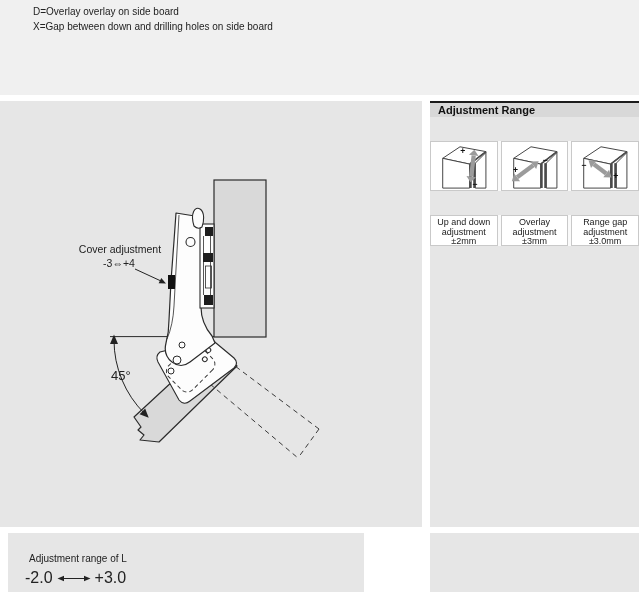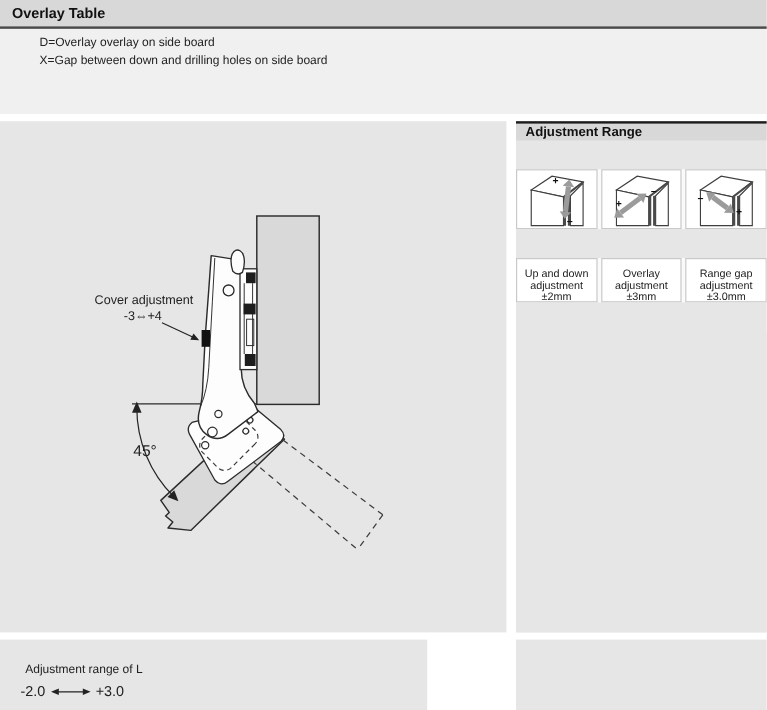--- a/index.html
+++ b/index.html
@@ -28,41 +28,38 @@
   .adj-header{
     height:14px;background:#d8d8d8;border-top:2px solid #1c1c1c;
     line-height:14px;padding-left:8px;font-size:11px;font-weight:bold;color:#111;
   }
   .icons-row,.labels-row{
     display:grid;grid-template-columns:1fr 1fr 1fr;gap:3px;background:#fafafa;
   }
   .icons-row .cell{height:48px;background:#fff;border:1px solid #c9c9c9;overflow:hidden;}
   .labels-row .cell{
     height:27px;background:#fff;border:1px solid #c9c9c9;
-    text-align:center;font-size:9px;line-height:9.5px;padding-top:8px;color:#222;
+    text-align:center;font-size:9px;line-height:9.5px;padding-top:2px;color:#222;
   }
   .right-rest{flex:1;background:#e6e6e6;}
 
   
-  .bottom-left{left:0;top:533px;width:356px;height:59px;background:#e6e6e6;}
+  .bottom-left{left:8px;top:533px;width:356px;height:59px;background:#e6e6e6;}
   .bottom-right{left:430px;top:533px;width:209px;height:59px;background:#e6e6e6;}
   .range-block{position:absolute;top:20px;}
   .range-label{font-size:10px;color:#222;margin-left:4px;}
-  .range-values{display:flex;align-items:center;margin-top:5px;font-size:12px;color:#222;}
+  .range-values{display:flex;align-items:center;margin-top:5px;font-size:16px;color:#222;}
   .range-values svg{margin:0 4px;}
 
   .dim-text{fill:#222;}
 </style>
 </head>
 <body>
 
 <div class="abs top-section">
-  <div class="overlay-header">
-    <span>Overlay Table</span>
-  </div>
   <div class="definitions">
     <div class="def">D=Overlay overlay on side board</div>
     <div class="def">X=Gap between down and drilling holes on side board</div>
   </div>
 </div>
 
 <div class="abs main-area">
   <svg width="424" height="426" viewBox="0 0 424 426">
 
     <rect x="214" y="79" width="52" height="157" fill="#d9d9d9" stroke="#2b2b2b" stroke-width="1.2"></rect>

